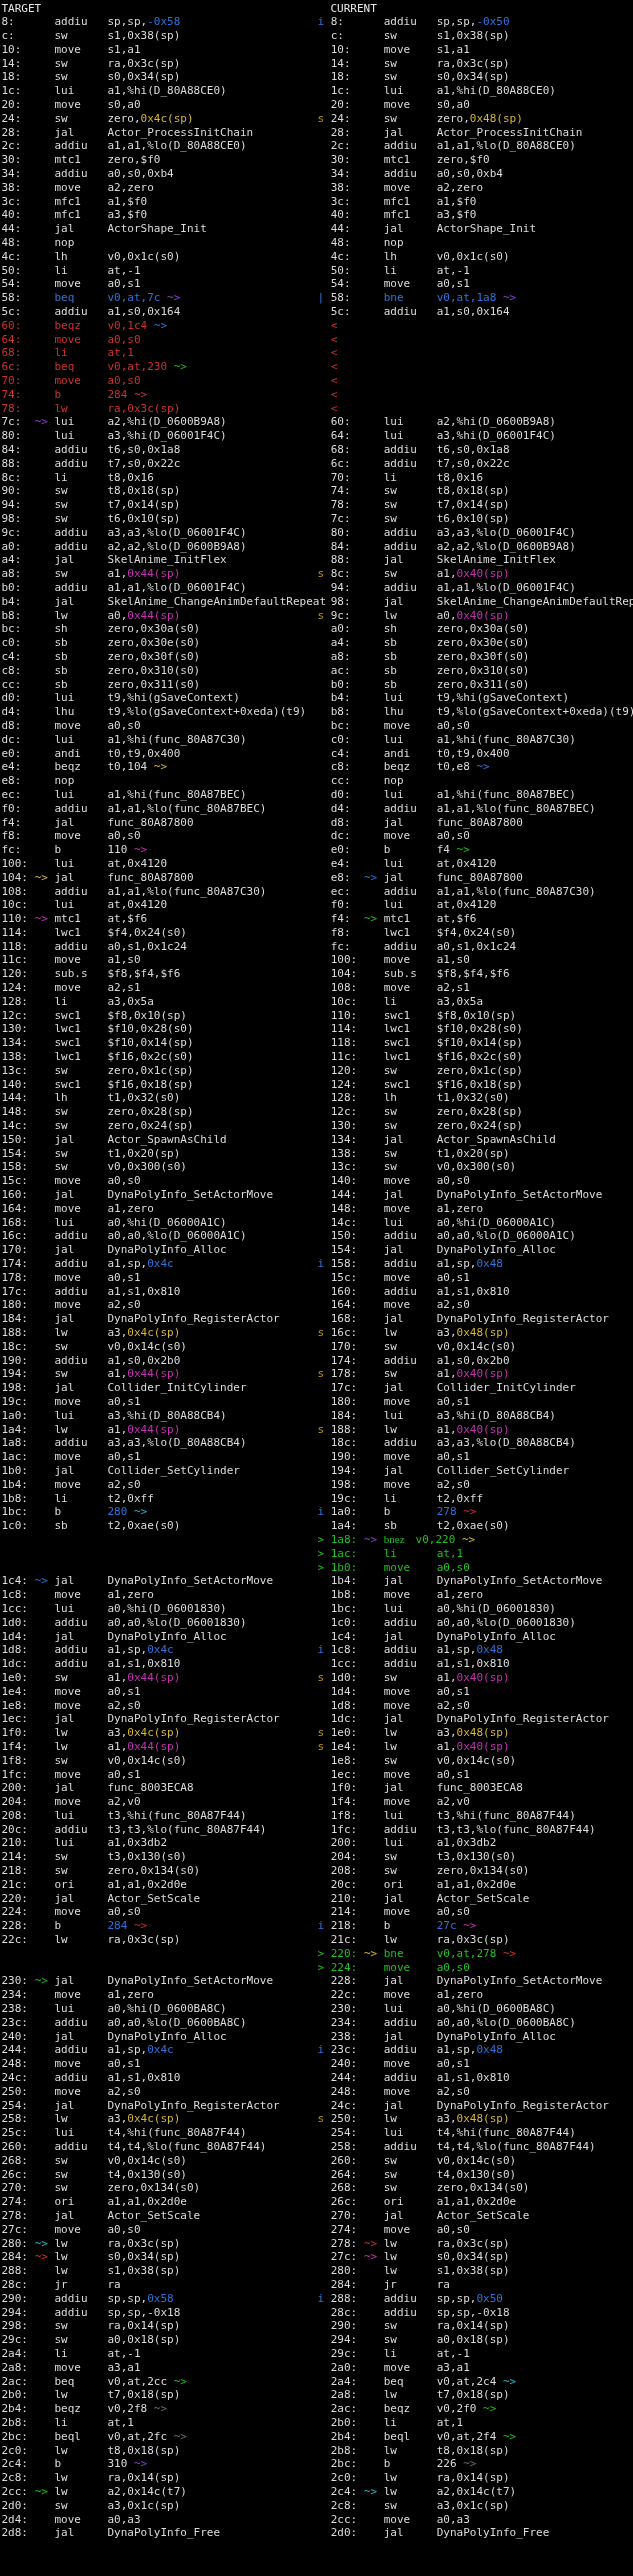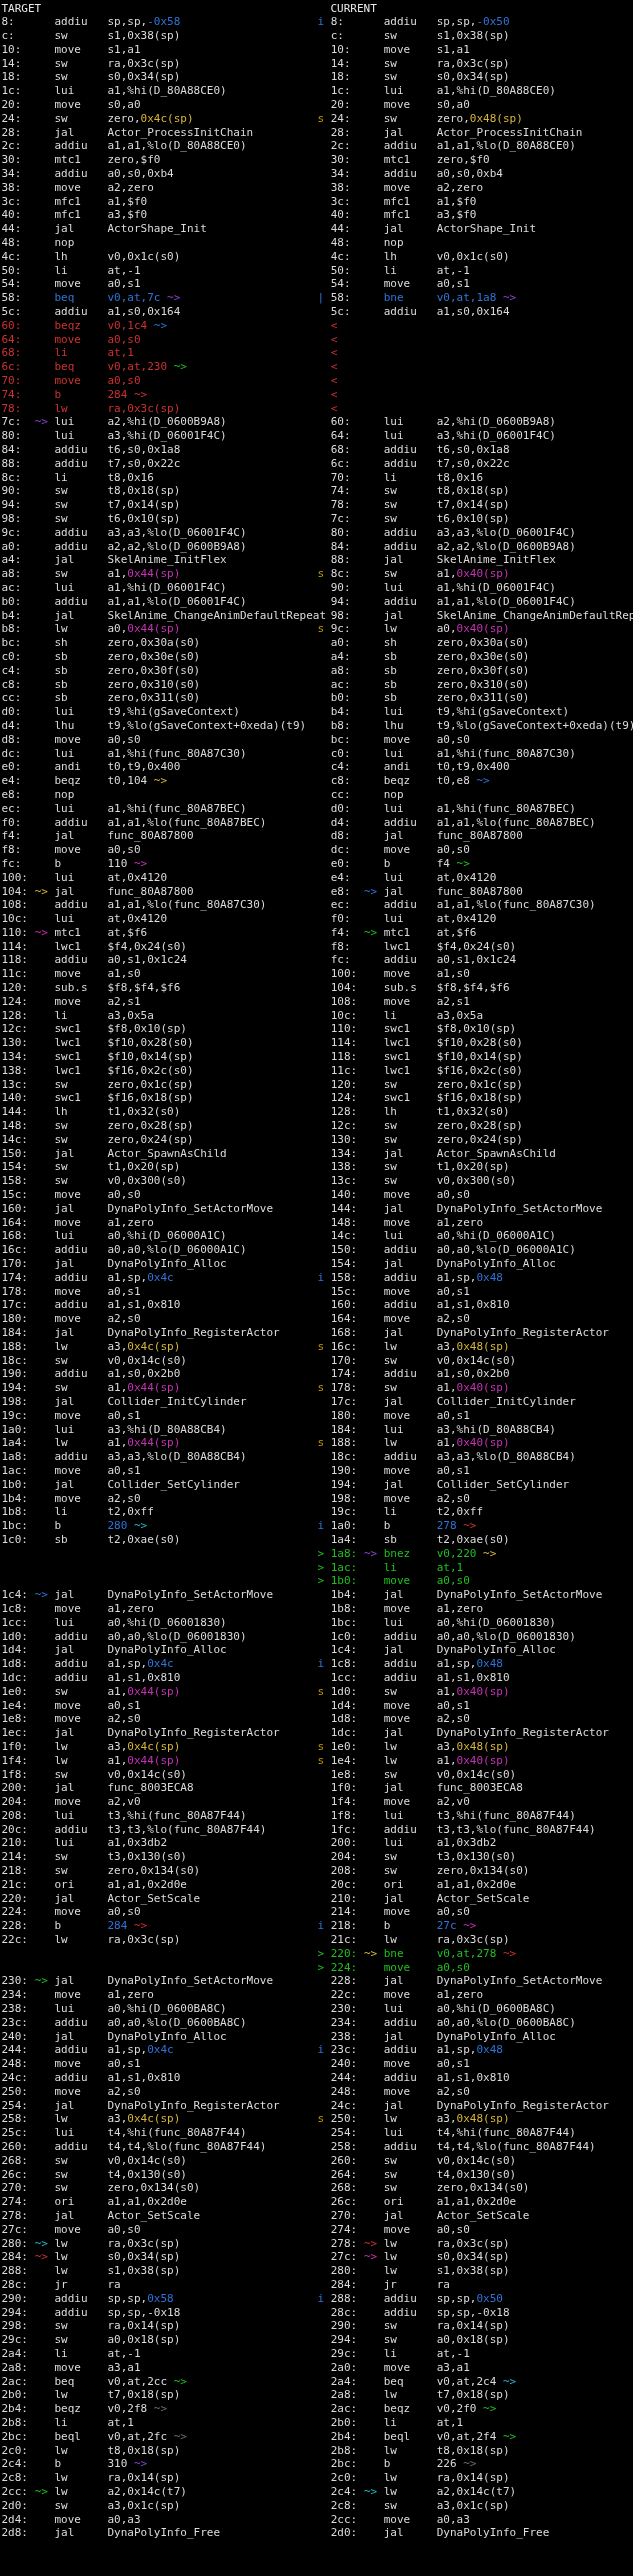--- a/index.html
+++ b/index.html
@@ -56,21 +56,20 @@
       <div class="row"><div class="cl"><span>84:  </span><span>   </span><span>addiu   </span><span>t6,s0,0x1a8</span></div><div class="cr"><span>  </span><span>68:  </span><span>   </span><span>addiu   </span><span>t6,s0,0x1a8</span></div></div>
       <div class="row"><div class="cl"><span>88:  </span><span>   </span><span>addiu   </span><span>t7,s0,0x22c</span></div><div class="cr"><span>  </span><span>6c:  </span><span>   </span><span>addiu   </span><span>t7,s0,0x22c</span></div></div>
       <div class="row"><div class="cl"><span>8c:  </span><span>   </span><span>li      </span><span>t8,0x16</span></div><div class="cr"><span>  </span><span>70:  </span><span>   </span><span>li      </span><span>t8,0x16</span></div></div>
       <div class="row"><div class="cl"><span>90:  </span><span>   </span><span>sw      </span><span>t8,0x18(sp)</span></div><div class="cr"><span>  </span><span>74:  </span><span>   </span><span>sw      </span><span>t8,0x18(sp)</span></div></div>
       <div class="row"><div class="cl"><span>94:  </span><span>   </span><span>sw      </span><span>t7,0x14(sp)</span></div><div class="cr"><span>  </span><span>78:  </span><span>   </span><span>sw      </span><span>t7,0x14(sp)</span></div></div>
       <div class="row"><div class="cl"><span>98:  </span><span>   </span><span>sw      </span><span>t6,0x10(sp)</span></div><div class="cr"><span>  </span><span>7c:  </span><span>   </span><span>sw      </span><span>t6,0x10(sp)</span></div></div>
       <div class="row"><div class="cl"><span>9c:  </span><span>   </span><span>addiu   </span><span>a3,a3,%lo(D_06001F4C)</span></div><div class="cr"><span>  </span><span>80:  </span><span>   </span><span>addiu   </span><span>a3,a3,%lo(D_06001F4C)</span></div></div>
       <div class="row"><div class="cl"><span>a0:  </span><span>   </span><span>addiu   </span><span>a2,a2,%lo(D_0600B9A8)</span></div><div class="cr"><span>  </span><span>84:  </span><span>   </span><span>addiu   </span><span>a2,a2,%lo(D_0600B9A8)</span></div></div>
       <div class="row"><div class="cl"><span>a4:  </span><span>   </span><span>jal     </span><span>SkelAnime_InitFlex</span></div><div class="cr"><span>  </span><span>88:  </span><span>   </span><span>jal     </span><span>SkelAnime_InitFlex</span></div></div>
       <div class="row"><div class="cl"><span>a8:  </span><span>   </span><span>sw      </span><span>a1,</span><span style="color: rgb(199, 50, 180);">0x44(sp)</span></div><div class="cr"><span style="color: rgb(191, 155, 0);">s </span><span>8c:  </span><span>   </span><span>sw      </span><span>a1,</span><span style="color: rgb(199, 50, 180);">0x40(sp)</span></div></div>
-      <div class="row"><div class="cl"><span>ac:  </span><span>   </span><span>lui     </span><span>a1,%hi(D_06001F4C)</span></div><div class="cr"><span>  </span><span>90:  </span><span>   </span><span>lui     </span><span>a1,%hi(D_06001F4C)</span></div></div>
       <div class="row"><div class="cl"><span>b0:  </span><span>   </span><span>addiu   </span><span>a1,a1,%lo(D_06001F4C)</span></div><div class="cr"><span>  </span><span>94:  </span><span>   </span><span>addiu   </span><span>a1,a1,%lo(D_06001F4C)</span></div></div>
       <div class="row"><div class="cl"><span>b4:  </span><span>   </span><span>jal     </span><span>SkelAnime_ChangeAnimDefaultRepeat</span></div><div class="cr"><span>  </span><span>98:  </span><span>   </span><span>jal     </span><span>SkelAnime_ChangeAnimDefaultRepeat</span></div></div>
       <div class="row"><div class="cl"><span>b8:  </span><span>   </span><span>lw      </span><span>a0,</span><span style="color: rgb(199, 50, 180);">0x44(sp)</span></div><div class="cr"><span style="color: rgb(191, 155, 0);">s </span><span>9c:  </span><span>   </span><span>lw      </span><span>a0,</span><span style="color: rgb(199, 50, 180);">0x40(sp)</span></div></div>
       <div class="row"><div class="cl"><span>bc:  </span><span>   </span><span>sh      </span><span>zero,0x30a(s0)</span></div><div class="cr"><span>  </span><span>a0:  </span><span>   </span><span>sh      </span><span>zero,0x30a(s0)</span></div></div>
       <div class="row"><div class="cl"><span>c0:  </span><span>   </span><span>sb      </span><span>zero,0x30e(s0)</span></div><div class="cr"><span>  </span><span>a4:  </span><span>   </span><span>sb      </span><span>zero,0x30e(s0)</span></div></div>
       <div class="row"><div class="cl"><span>c4:  </span><span>   </span><span>sb      </span><span>zero,0x30f(s0)</span></div><div class="cr"><span>  </span><span>a8:  </span><span>   </span><span>sb      </span><span>zero,0x30f(s0)</span></div></div>
       <div class="row"><div class="cl"><span>c8:  </span><span>   </span><span>sb      </span><span>zero,0x310(s0)</span></div><div class="cr"><span>  </span><span>ac:  </span><span>   </span><span>sb      </span><span>zero,0x310(s0)</span></div></div>
       <div class="row"><div class="cl"><span>cc:  </span><span>   </span><span>sb      </span><span>zero,0x311(s0)</span></div><div class="cr"><span>  </span><span>b0:  </span><span>   </span><span>sb      </span><span>zero,0x311(s0)</span></div></div>
       <div class="row"><div class="cl"><span>d0:  </span><span>   </span><span>lui     </span><span>t9,%hi(gSaveContext)</span></div><div class="cr"><span>  </span><span>b4:  </span><span>   </span><span>lui     </span><span>t9,%hi(gSaveContext)</span></div></div>
       <div class="row"><div class="cl"><span>d4:  </span><span>   </span><span>lhu     </span><span>t9,%lo(gSaveContext+0xeda)(t9)</span></div><div class="cr"><span>  </span><span>b8:  </span><span>   </span><span>lhu     </span><span>t9,%lo(gSaveContext+0xeda)(t9)</span></div></div>
@@ -126,37 +125,38 @@
       <div class="row"><div class="cl"><span>19c: </span><span>   </span><span>move    </span><span>a0,s1</span></div><div class="cr"><span>  </span><span>180: </span><span>   </span><span>move    </span><span>a0,s1</span></div></div>
       <div class="row"><div class="cl"><span>1a0: </span><span>   </span><span>lui     </span><span>a3,%hi(D_80A88CB4)</span></div><div class="cr"><span>  </span><span>184: </span><span>   </span><span>lui     </span><span>a3,%hi(D_80A88CB4)</span></div></div>
       <div class="row"><div class="cl"><span>1a4: </span><span>   </span><span>lw      </span><span>a1,</span><span style="color: rgb(199, 50, 180);">0x44(sp)</span></div><div class="cr"><span style="color: rgb(191, 155, 0);">s </span><span>188: </span><span>   </span><span>lw      </span><span>a1,</span><span style="color: rgb(199, 50, 180);">0x40(sp)</span></div></div>
       <div class="row"><div class="cl"><span>1a8: </span><span>   </span><span>addiu   </span><span>a3,a3,%lo(D_80A88CB4)</span></div><div class="cr"><span>  </span><span>18c: </span><span>   </span><span>addiu   </span><span>a3,a3,%lo(D_80A88CB4)</span></div></div>
       <div class="row"><div class="cl"><span>1ac: </span><span>   </span><span>move    </span><span>a0,s1</span></div><div class="cr"><span>  </span><span>190: </span><span>   </span><span>move    </span><span>a0,s1</span></div></div>
       <div class="row"><div class="cl"><span>1b0: </span><span>   </span><span>jal     </span><span>Collider_SetCylinder</span></div><div class="cr"><span>  </span><span>194: </span><span>   </span><span>jal     </span><span>Collider_SetCylinder</span></div></div>
       <div class="row"><div class="cl"><span>1b4: </span><span>   </span><span>move    </span><span>a2,s0</span></div><div class="cr"><span>  </span><span>198: </span><span>   </span><span>move    </span><span>a2,s0</span></div></div>
       <div class="row"><div class="cl"><span>1b8: </span><span>   </span><span>li      </span><span>t2,0xff</span></div><div class="cr"><span>  </span><span>19c: </span><span>   </span><span>li      </span><span>t2,0xff</span></div></div>
       <div class="row"><div class="cl"><span>1bc: </span><span>   </span><span>b       </span><span style="color: rgb(46, 116, 218);">280</span><span style="color: rgb(42, 179, 201);"> ~&gt;</span></div><div class="cr"><span style="color: rgb(46, 116, 218);">i </span><span>1a0: </span><span>   </span><span>b       </span><span style="color: rgb(46, 116, 218);">278</span><span style="color: rgb(205, 49, 49);"> ~&gt;</span></div></div>
       <div class="row"><div class="cl"><span>1c0: </span><span>   </span><span>sb      </span><span>t2,0xae(s0)</span></div><div class="cr"><span>  </span><span>1a4: </span><span>   </span><span>sb      </span><span>t2,0xae(s0)</span></div></div>
-      <div class="row"><div class="cl"></div><div class="cr"><span style="color: rgb(31, 192, 31);">&gt; </span><span style="color: rgb(31, 192, 31);">1a8: </span><span style="color: rgb(136, 68, 204);">~&gt; </span><span style="color: rgb(31, 192, 31);">bnez    </span><span style="color: rgb(31, 192, 31);">v0,220</span><span style="color: rgb(214, 183, 58);"> ~&gt;</span></div></div>
+      <div class="row"><div class="cl"></div><div class="cr"><span style="color: rgb(31, 192, 31);">&gt; </span><span style="color: rgb(31, 192, 31);">1a8: </span><span style="color: rgb(136, 68, 204);">~&gt; </span><span style="color: rgb(31, 192, 31); font-family: Liberation Serif, serif;">bnez    </span><span style="color: rgb(31, 192, 31);">v0,220</span><span style="color: rgb(214, 183, 58);"> ~&gt;</span></div></div>
       <div class="row"><div class="cl"></div><div class="cr"><span style="color: rgb(31, 192, 31);">&gt; </span><span style="color: rgb(31, 192, 31);">1ac: </span><span>   </span><span style="color: rgb(31, 192, 31);">li      </span><span style="color: rgb(31, 192, 31);">at,1</span></div></div>
       <div class="row"><div class="cl"></div><div class="cr"><span style="color: rgb(31, 192, 31);">&gt; </span><span style="color: rgb(31, 192, 31);">1b0: </span><span>   </span><span style="color: rgb(31, 192, 31);">move    </span><span style="color: rgb(31, 192, 31);">a0,s0</span></div></div>
       <div class="row"><div class="cl"><span>1c4: </span><span style="color: rgb(46, 116, 218);">~&gt; </span><span>jal     </span><span>DynaPolyInfo_SetActorMove</span></div><div class="cr"><span>  </span><span>1b4: </span><span>   </span><span>jal     </span><span>DynaPolyInfo_SetActorMove</span></div></div>
       <div class="row"><div class="cl"><span>1c8: </span><span>   </span><span>move    </span><span>a1,zero</span></div><div class="cr"><span>  </span><span>1b8: </span><span>   </span><span>move    </span><span>a1,zero</span></div></div>
       <div class="row"><div class="cl"><span>1cc: </span><span>   </span><span>lui     </span><span>a0,%hi(D_06001830)</span></div><div class="cr"><span>  </span><span>1bc: </span><span>   </span><span>lui     </span><span>a0,%hi(D_06001830)</span></div></div>
       <div class="row"><div class="cl"><span>1d0: </span><span>   </span><span>addiu   </span><span>a0,a0,%lo(D_06001830)</span></div><div class="cr"><span>  </span><span>1c0: </span><span>   </span><span>addiu   </span><span>a0,a0,%lo(D_06001830)</span></div></div>
       <div class="row"><div class="cl"><span>1d4: </span><span>   </span><span>jal     </span><span>DynaPolyInfo_Alloc</span></div><div class="cr"><span>  </span><span>1c4: </span><span>   </span><span>jal     </span><span>DynaPolyInfo_Alloc</span></div></div>
       <div class="row"><div class="cl"><span>1d8: </span><span>   </span><span>addiu   </span><span>a1,sp,</span><span style="color: rgb(46, 116, 218);">0x4c</span></div><div class="cr"><span style="color: rgb(46, 116, 218);">i </span><span>1c8: </span><span>   </span><span>addiu   </span><span>a1,sp,</span><span style="color: rgb(46, 116, 218);">0x48</span></div></div>
       <div class="row"><div class="cl"><span>1dc: </span><span>   </span><span>addiu   </span><span>a1,s1,0x810</span></div><div class="cr"><span>  </span><span>1cc: </span><span>   </span><span>addiu   </span><span>a1,s1,0x810</span></div></div>
       <div class="row"><div class="cl"><span>1e0: </span><span>   </span><span>sw      </span><span>a1,</span><span style="color: rgb(199, 50, 180);">0x44(sp)</span></div><div class="cr"><span style="color: rgb(191, 155, 0);">s </span><span>1d0: </span><span>   </span><span>sw      </span><span>a1,</span><span style="color: rgb(199, 50, 180);">0x40(sp)</span></div></div>
       <div class="row"><div class="cl"><span>1e4: </span><span>   </span><span>move    </span><span>a0,s1</span></div><div class="cr"><span>  </span><span>1d4: </span><span>   </span><span>move    </span><span>a0,s1</span></div></div>
       <div class="row"><div class="cl"><span>1e8: </span><span>   </span><span>move    </span><span>a2,s0</span></div><div class="cr"><span>  </span><span>1d8: </span><span>   </span><span>move    </span><span>a2,s0</span></div></div>
       <div class="row"><div class="cl"><span>1ec: </span><span>   </span><span>jal     </span><span>DynaPolyInfo_RegisterActor</span></div><div class="cr"><span>  </span><span>1dc: </span><span>   </span><span>jal     </span><span>DynaPolyInfo_RegisterActor</span></div></div>
       <div class="row"><div class="cl"><span>1f0: </span><span>   </span><span>lw      </span><span>a3,</span><span style="color: rgb(214, 183, 58);">0x4c(sp)</span></div><div class="cr"><span style="color: rgb(191, 155, 0);">s </span><span>1e0: </span><span>   </span><span>lw      </span><span>a3,</span><span style="color: rgb(214, 183, 58);">0x48(sp)</span></div></div>
       <div class="row"><div class="cl"><span>1f4: </span><span>   </span><span>lw      </span><span>a1,</span><span style="color: rgb(199, 50, 180);">0x44(sp)</span></div><div class="cr"><span style="color: rgb(191, 155, 0);">s </span><span>1e4: </span><span>   </span><span>lw      </span><span>a1,</span><span style="color: rgb(199, 50, 180);">0x40(sp)</span></div></div>
       <div class="row"><div class="cl"><span>1f8: </span><span>   </span><span>sw      </span><span>v0,0x14c(s0)</span></div><div class="cr"><span>  </span><span>1e8: </span><span>   </span><span>sw      </span><span>v0,0x14c(s0)</span></div></div>
+      <div class="row"><div class="cl"><span>1fc: </span><span>   </span><span>move    </span><span>a0,s1</span></div><div class="cr"><span>  </span><span>1ec: </span><span>   </span><span>move    </span><span>a0,s1</span></div></div>
       <div class="row"><div class="cl"><span>200: </span><span>   </span><span>jal     </span><span>func_8003ECA8</span></div><div class="cr"><span>  </span><span>1f0: </span><span>   </span><span>jal     </span><span>func_8003ECA8</span></div></div>
       <div class="row"><div class="cl"><span>204: </span><span>   </span><span>move    </span><span>a2,v0</span></div><div class="cr"><span>  </span><span>1f4: </span><span>   </span><span>move    </span><span>a2,v0</span></div></div>
       <div class="row"><div class="cl"><span>208: </span><span>   </span><span>lui     </span><span>t3,%hi(func_80A87F44)</span></div><div class="cr"><span>  </span><span>1f8: </span><span>   </span><span>lui     </span><span>t3,%hi(func_80A87F44)</span></div></div>
       <div class="row"><div class="cl"><span>20c: </span><span>   </span><span>addiu   </span><span>t3,t3,%lo(func_80A87F44)</span></div><div class="cr"><span>  </span><span>1fc: </span><span>   </span><span>addiu   </span><span>t3,t3,%lo(func_80A87F44)</span></div></div>
       <div class="row"><div class="cl"><span>210: </span><span>   </span><span>lui     </span><span>a1,0x3db2</span></div><div class="cr"><span>  </span><span>200: </span><span>   </span><span>lui     </span><span>a1,0x3db2</span></div></div>
       <div class="row"><div class="cl"><span>214: </span><span>   </span><span>sw      </span><span>t3,0x130(s0)</span></div><div class="cr"><span>  </span><span>204: </span><span>   </span><span>sw      </span><span>t3,0x130(s0)</span></div></div>
       <div class="row"><div class="cl"><span>218: </span><span>   </span><span>sw      </span><span>zero,0x134(s0)</span></div><div class="cr"><span>  </span><span>208: </span><span>   </span><span>sw      </span><span>zero,0x134(s0)</span></div></div>
       <div class="row"><div class="cl"><span>21c: </span><span>   </span><span>ori     </span><span>a1,a1,0x2d0e</span></div><div class="cr"><span>  </span><span>20c: </span><span>   </span><span>ori     </span><span>a1,a1,0x2d0e</span></div></div>
       <div class="row"><div class="cl"><span>220: </span><span>   </span><span>jal     </span><span>Actor_SetScale</span></div><div class="cr"><span>  </span><span>210: </span><span>   </span><span>jal     </span><span>Actor_SetScale</span></div></div>
       <div class="row"><div class="cl"><span>224: </span><span>   </span><span>move    </span><span>a0,s0</span></div><div class="cr"><span>  </span><span>214: </span><span>   </span><span>move    </span><span>a0,s0</span></div></div>

